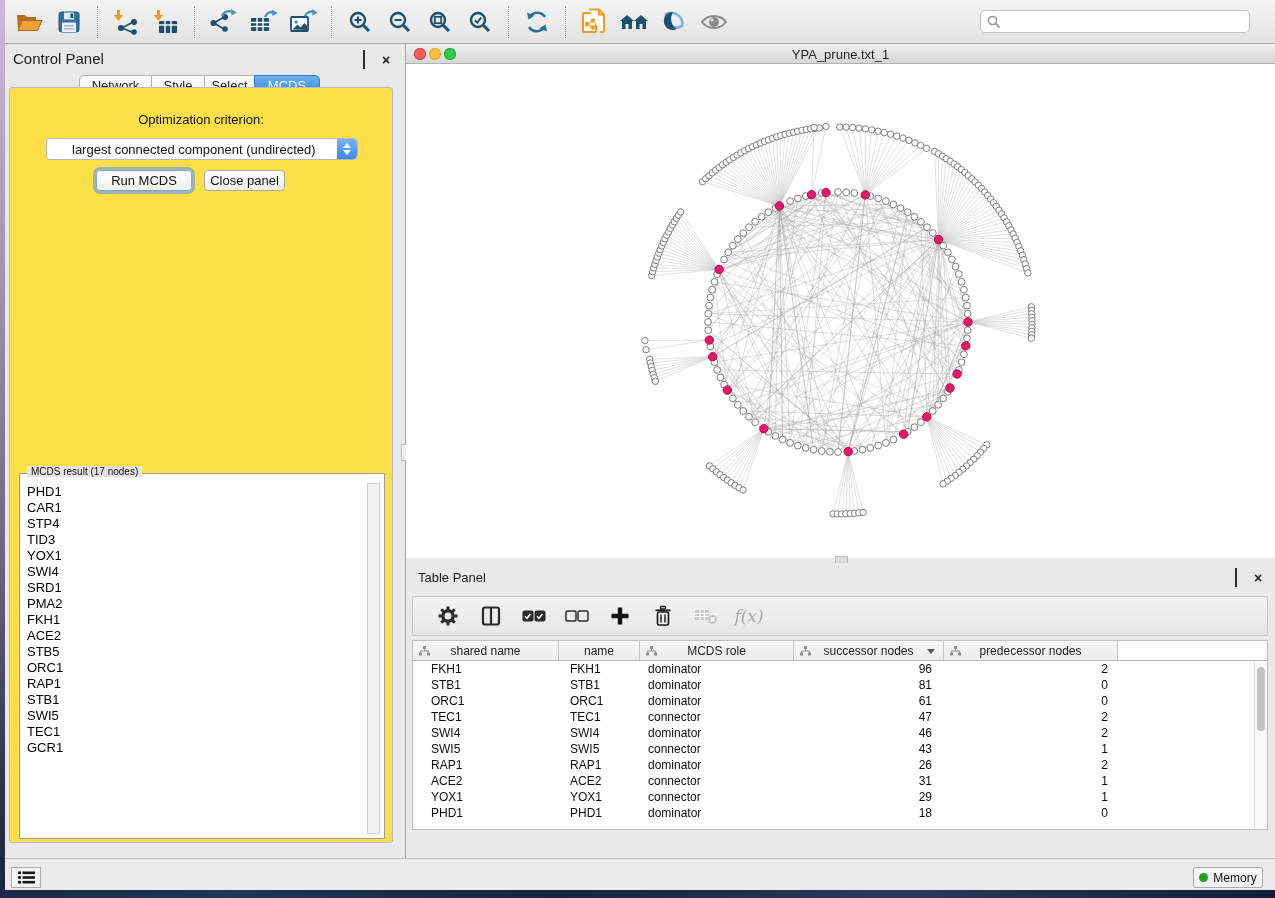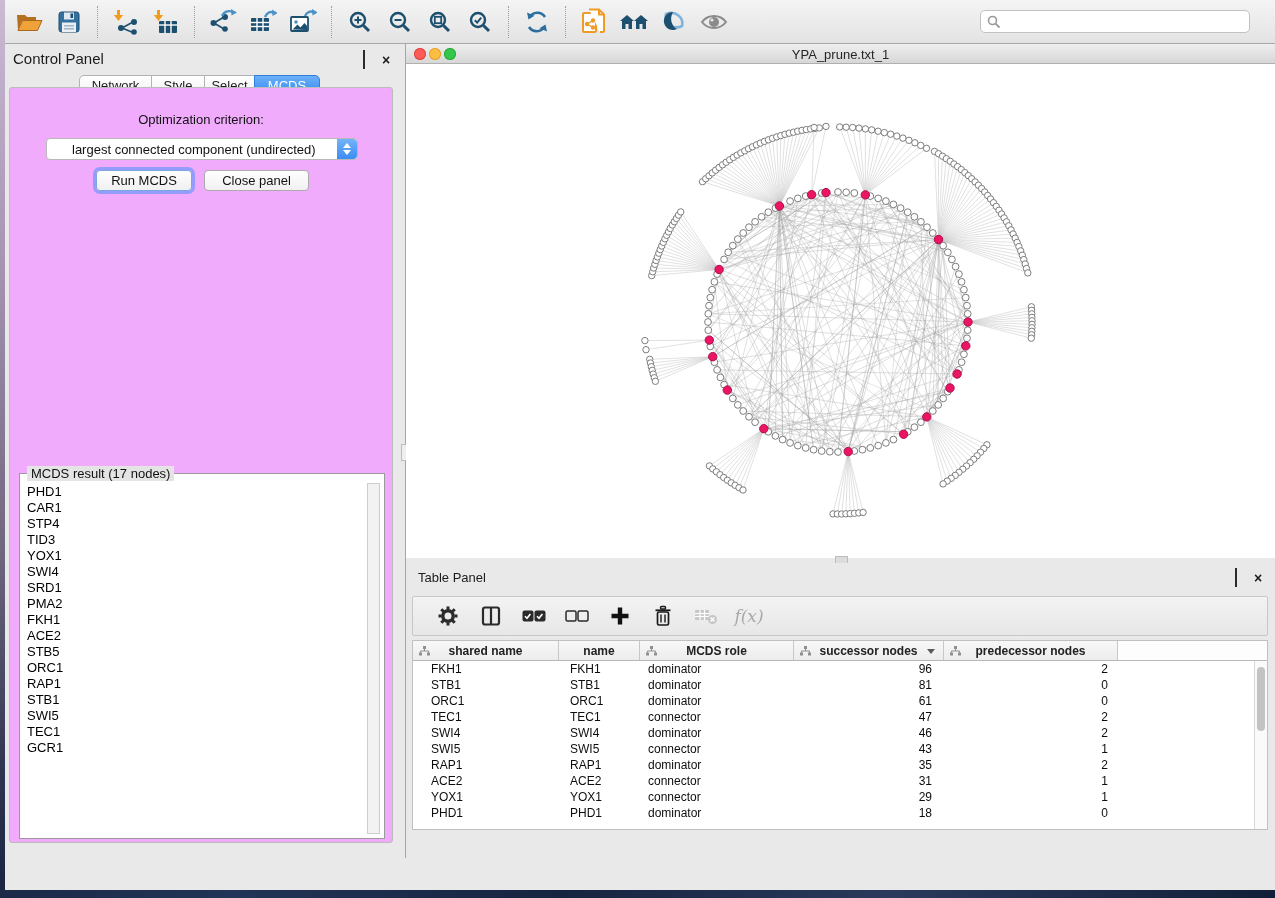--- a/index.html
+++ b/index.html
@@ -31,42 +31,42 @@
   .float-box { border:1.5px solid #2b2b2b; width:10px; height:9px; margin-top:1px; }
   .close-x { font:bold 14px/11px "Liberation Sans",sans-serif; color:#1b1b1b; }
 
   .cp-tabs { position:absolute; left:74px; top:31px; height:20px; display:flex; }
   .cp-tab { height:20px; border:1px solid #b2b2b2; background:linear-gradient(#ffffff,#f1f1f1);
     font-size:13px; color:#1c1c1c; display:flex; align-items:center; justify-content:center; margin-left:-1px; }
   .cp-tab.first { border-radius:5px 0 0 5px; margin-left:0; }
   .cp-tab.sel { background:linear-gradient(#6cb0f8,#348af3); color:#fff; border-color:#2e7edd; border-radius:0 5px 5px 0; }
   .w-net{width:73px}.w-sty{width:54px}.w-sel{width:51px}.w-mcd{width:66px}
 
-  .cp-box { position:absolute; left:4px; top:43px; width:384px; height:756px; background:#f0abfc;
+  .cp-box { position:absolute; left:4px; top:43px; width:384px; height:756px; background:#fde047;
     border:1px solid #bcbcbc; border-radius:3px; }
   .opt-label { position:absolute; left:0; top:24px; width:100%; text-align:center; font-size:13px; color:#111; }
   .dropdown { position:absolute; left:36px; top:50px; width:312px; height:22px; background:#fff;
     border:1px solid #b8b8b8; border-radius:4px; }
   .dropdown .dd-text { position:absolute; left:9px; top:3px; font-size:13px; color:#111; white-space:nowrap;margin-left:16px; }
   .dd-stepper { position:absolute; right:0; top:0; width:20px; height:20px; border-radius:0 4px 4px 0;
     background:linear-gradient(#74b3f8,#3b8cf4); }
   .dd-stepper .up, .dd-stepper .dn { position:absolute; left:6px; width:0; height:0; border-left:4px solid transparent; border-right:4px solid transparent; }
   .dd-stepper .up { top:4px; border-bottom:5px solid #fff; }
   .dd-stepper .dn { bottom:4px; border-top:5px solid #fff; }
 
   .btn { position:absolute; top:82px; height:21px; background:linear-gradient(#ffffff,#f0f0f0);
     border:1px solid #ababab; border-radius:4px; font-size:13px; color:#111;
     display:flex; align-items:center; justify-content:center; }
   .btn-run { left:86px; width:96px; box-shadow:0 0 0 3px rgba(77,144,254,.55); border-color:#7aa7e0; }
-  .btn-close { left:194px; width:105px; }
+  .btn-close { left:194px; width:81px; }
 
   .mcds-group { position:absolute; left:9px; top:385px; width:366px; height:366px;
     border:1px solid #9b9b9b; background:#fff; }
   .mcds-legend { position:absolute; left:7px; top:-8px; background:#e4e4e4; padding:0 4px;
-    font-size:13px; color:#111; white-space:nowrap; }
+    font-size:10px; color:#111; white-space:nowrap; }
   .mcds-list { position:absolute; left:2px; top:10px; right:18px; bottom:2px; overflow:hidden; }
   .mcds-item { font-size:13px; line-height:16px; padding-left:5px; color:#000; }
   .mcds-scroll { position:absolute; right:4px; top:9px; bottom:4px; width:13px; background:#f2f2f2; border:1px solid #cdcdcd; }
 
   .cp-divider { position:absolute; left:400px; top:44px; width:1px; height:814px; background:#a5a5a5; }
   .v-handle { position:absolute; left:396px; top:444px; width:9px; height:17px; background:#efefef; border:1px solid #bdbdbd; }
 
   
   .right-area { position:absolute; left:401px; top:44px; width:869px; height:814px; }
 
@@ -86,21 +86,21 @@
   
   .table-panel { position:absolute; left:0; top:519px; width:869px; height:295px; background:#e9e9e9; }
   .tp-title { position:absolute; left:12px; top:7px; font-size:13px; color:#1c1c1c; }
   .tp-toolbar { position:absolute; left:6px; top:33px; width:856px; height:40px;
     background:linear-gradient(#f3f3f3,#e7e7e7); border:1px solid #c7c7c7; border-radius:2px;
     display:flex; align-items:center; padding-left:18px; }
   .ttbtn { width:34px; height:34px; display:flex; align-items:center; justify-content:center; margin-right:9px; }
   .fx { font:italic 17px "DejaVu Serif", serif; color:#a8a8a8; }
 
   .ntable { position:absolute; left:6px; top:77px; width:856px; height:190px; background:#fff; border:1px solid #c0c0c0; }
-  .thead { display:flex; height:20px; background:linear-gradient(#f8f8f8,#ececec); border-bottom:1px solid #b9b9b9;font-weight:bold; }
+  .thead { display:flex; height:20px; background:linear-gradient(#f8f8f8,#ececec); border-bottom:1px solid #b9b9b9; }
   .th { position:relative; border-right:1px solid #c8c8c8; font-size:12px; color:#222;
     display:flex; align-items:center; justify-content:center; }
   .th .hicon { position:absolute; left:6px; top:5px; }
   .th.cf { border-right:none; background:#fdfdfd; }
   .c0{width:146px}.c1{width:81px}.c2{width:154px}.c3{width:150px}.c4{width:174px}.cf{flex:1}
   .sort-arrow { position:absolute; right:8px; top:8px; width:0; height:0;
     border-left:4px solid transparent; border-right:4px solid transparent; border-top:5px solid #5a5a5a; }
   .tbody { position:absolute; left:0; top:20px; right:13px; bottom:0; overflow:hidden; }
   .trow { display:flex; height:16px; }
   .td { font-size:12px; line-height:16px; color:#0d0d0d; white-space:nowrap; }
@@ -1206,21 +1206,21 @@
               <div class="td c1">SWI5</div>
               <div class="td c2">connector</div>
               <div class="td c3">43</div>
               <div class="td c4">1</div>
               <div class="td cf"></div>
             </div>
             <div class="trow">
               <div class="td c0">RAP1</div>
               <div class="td c1">RAP1</div>
               <div class="td c2">dominator</div>
-              <div class="td c3">35</div>
+              <div class="td c3">26</div>
               <div class="td c4">2</div>
               <div class="td cf"></div>
             </div>
             <div class="trow">
               <div class="td c0">ACE2</div>
               <div class="td c1">ACE2</div>
               <div class="td c2">connector</div>
               <div class="td c3">31</div>
               <div class="td c4">1</div>
               <div class="td cf"></div>
@@ -1243,14 +1243,34 @@
             </div>
           </div>
         <div class="t-scroll">
             <div class="t-thumb"></div>
           </div>
       </div>
 
     </div>
   </div>
 
+  <div class="status-bar">
+    <div class="list-btn">
+        <span>
+      <svg width="17" height="13" viewBox="0 0 17 13">
+            <g fill="#1a1a1a">
+              <rect x="0" y="0.5" width="3" height="2.6"></rect>
+              <rect x="4.5" y="0.5" width="12.5" height="2.6"></rect>
+              <rect x="0" y="5.2" width="3" height="2.6"></rect>
+              <rect x="4.5" y="5.2" width="12.5" height="2.6"></rect>
+              <rect x="0" y="9.9" width="3" height="2.6"></rect>
+              <rect x="4.5" y="9.9" width="12.5" height="2.6"></rect>
+            </g>
+          </svg>
+        </span>
+      </div>
+    <div class="mem-btn">
+      <span class="mem-dot"></span>
+      <span>Memory</span>
+    </div>
+  </div>
 
 </div>
 
 </body></html>

